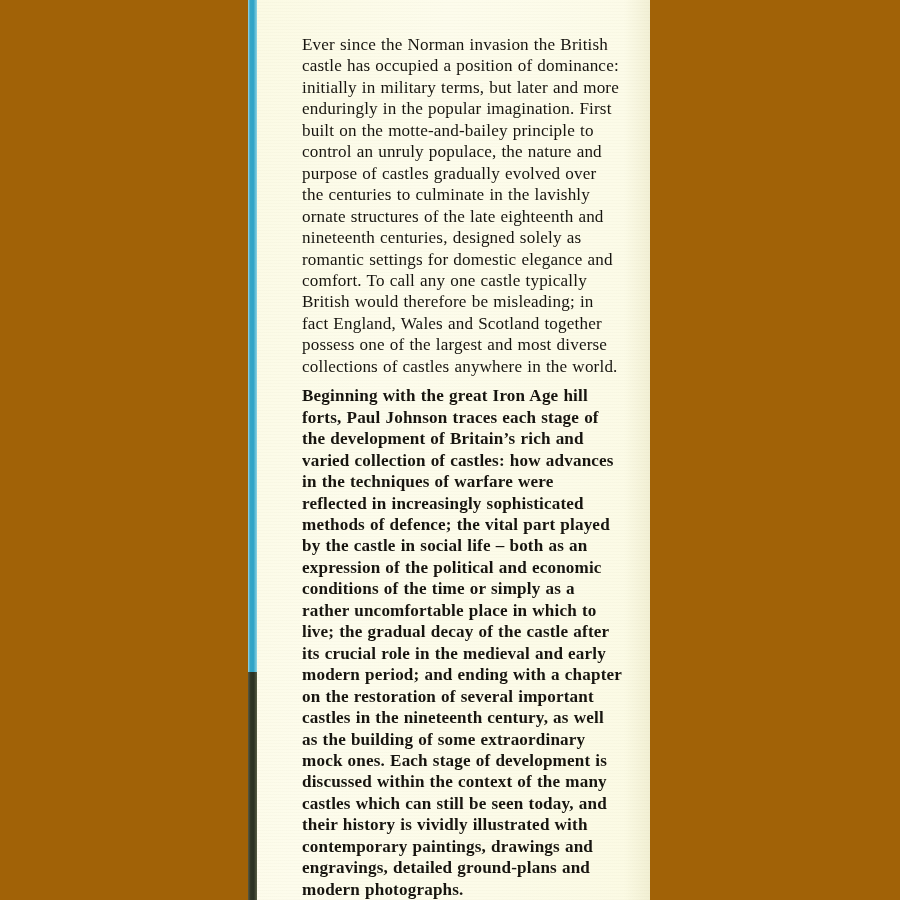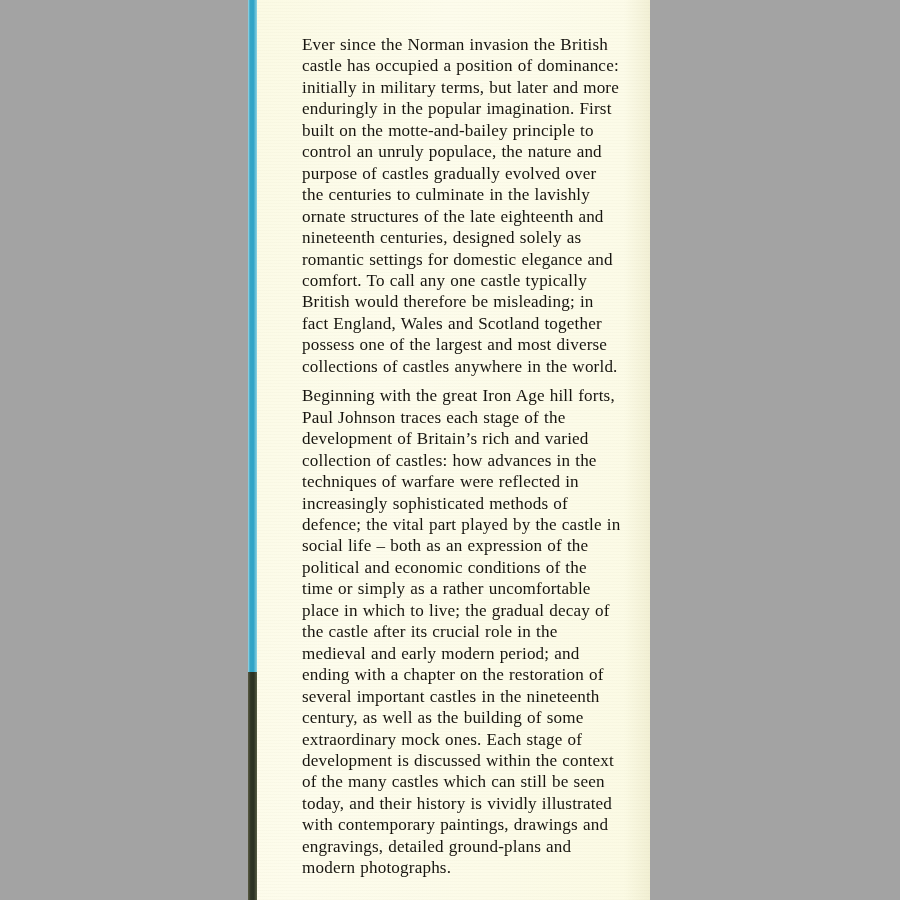--- a/index.html
+++ b/index.html
@@ -12,21 +12,21 @@
     height: 900px;
     overflow: hidden;
     font-family: "Liberation Serif", "DejaVu Serif", serif;
   }
 
   
   #scan {
     position: relative;
     width: 900px;
     height: 900px;
-    background: #a3a3a3;
+    background: #a16207;
   }
 
   
 
   
   #spine-band {
     position: absolute;
     left: 248px;
     top: 0;
     width: 9px;
@@ -104,20 +104,21 @@
     line-height: 21.45px;
     letter-spacing: .01em;
     word-spacing: .035em;
     text-rendering: optimizeLegibility;
   }
   #copy p {
     margin: 0 0 8px 0;
   }
   #copy p:last-child {
     margin-bottom: 16px;
+    font-weight: bold;
   }
 
   
   #grain {
     position: absolute;
     inset: 0;
     pointer-events: none;
     opacity: .05;
     background-image:
       repeating-linear-gradient(0deg, rgba(120,110,70,.5) 0 1px, rgba(255,255,255,0) 1px 3px);

